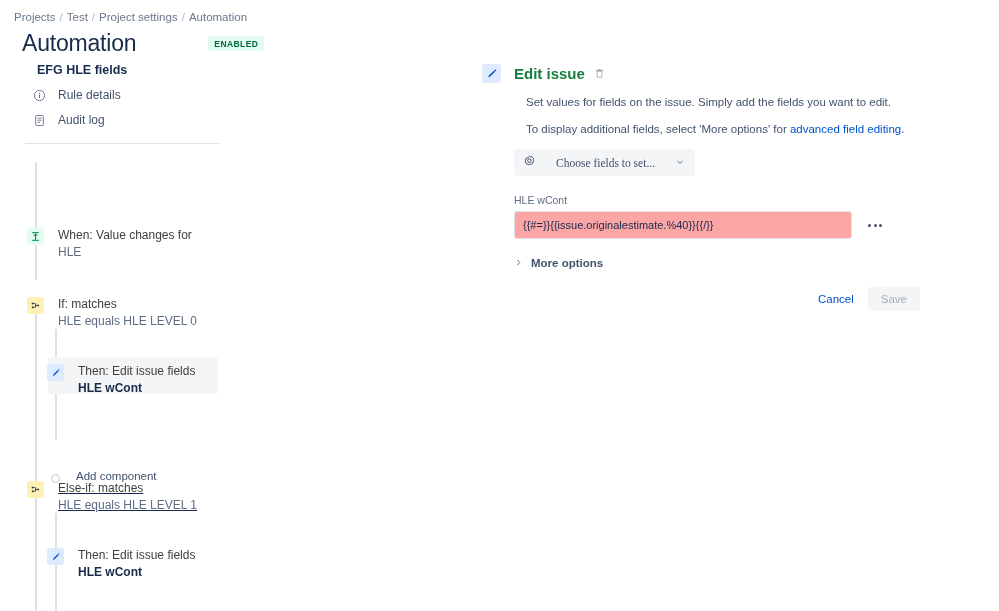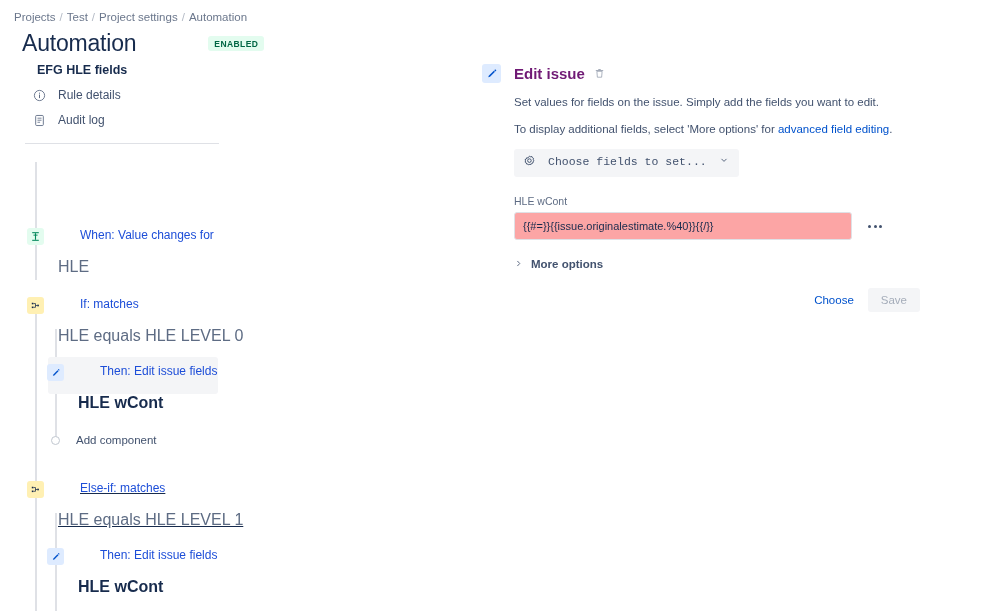--- a/index.html
+++ b/index.html
@@ -61,66 +61,66 @@
   .node { position: absolute; display: flex; align-items: flex-start; }
   .node-icon {
     width: 17px; height: 17px; border-radius: 3px;
     display: flex; align-items: center; justify-content: center;
     flex: none;
   }
   .icon-trigger { background: #e3fcef; }
   .icon-cond    { background: #fff0b3; }
   .icon-action  { background: #deebff; }
   .node-text { margin-left: 14px; }
-  .node-title { font-size: 12px; color: #1d4ed8; line-height: 15px; margin-left: 22px; }
+  .node-title { font-size: 12px; color: #404040; line-height: 15px; }
   .node-sub {
-    font-size: 16px; color: #5e6c84; line-height: 15px; margin-top: 16px;
+    font-size: 12px; color: #5e6c84; line-height: 15px; margin-top: 2px;
   }
   .node-sub.bold { font-weight: bold; color: #172b4d; }
   .selected-bg {
     position: absolute; background: #f4f5f7; border-radius: 3px;
   }
   .add-row {
-    position: absolute; display: flex; align-items: center;
+    position: absolute; display: flex; align-items: flex-end; margin-top: 36px;
   }
   .add-circle {
     width: 9px; height: 9px; border-radius: 50%;
     border: 1.2px solid #c1c7d0; background: #fff; flex: none;
   }
   .add-label {
     margin-left: 16px; font-size: 11.5px; color: #42526e; line-height: 14px;
   }
 
   
   .right { position: absolute; left: 482px; top: 64px; width: 470px; }
   .panel-head { display: flex; align-items: center; }
   .panel-icon {
     width: 19px; height: 19px; border-radius: 3px; background: #deebff;
     display: flex; align-items: center; justify-content: center; flex: none;
   }
   .panel-title {
-    margin-left: 13px; font-size: 15px; font-weight: bold; color: #701a75;
+    margin-left: 13px; font-size: 15px; font-weight: bold; color: #15803d;
     line-height: 19px;
   }
   .trash-btn {
     margin-left: 8px; width: 13px; height: 14px;
     display: flex; align-items: center; justify-content: center;
   }
   .desc {
-    margin-left: 32px; margin-top: 11px;
+    margin-left: 44px; margin-top: 11px;
     font-size: 11.5px; color: #42526e; line-height: 16px;
   }
   .desc a { color: #0052cc; text-decoration: none; }
   .choose-btn {
     margin-left: 32px; margin-top: 12px;
-    display: inline-flex; align-items: flex-start; gap: 12px;
+    display: inline-flex; align-items: center; gap: 20px;
     background: #f4f5f7; border: none; border-radius: 3px;
     padding: 6px 10px 6px 9px;
     font-size: 11.5px; color: #42526e; cursor: pointer;
-    font-family: Liberation Mono, monospace;
+    font-family: Liberation Serif, serif;
   }
   .field-label {
     margin-left: 32px; margin-top: 17px;
     font-size: 10.5px; color: #5e6c84; line-height: 14px;
   }
   .field-row {
     margin-left: 32px; margin-top: 4px;
     display: flex; align-items: center;
   }
   .field-input {
@@ -344,18 +344,18 @@
     <div class="more-options">
       <span>
         <svg viewBox="0 0 16 16" width="9" height="9">
           <path d="M6 3.5 L10.2 8 L6 12.5" fill="none" stroke="#42526e" stroke-width="1.5"></path>
         </svg>
       </span>
       <span>More options</span>
     </div>
 
     <div class="actions">
-      <button class="cancel-btn">Choose</button>
+      <button class="cancel-btn">Cancel</button>
       <button class="save-btn">Save</button>
     </div>
 
   </div>
 </div>
 
 </body></html>

